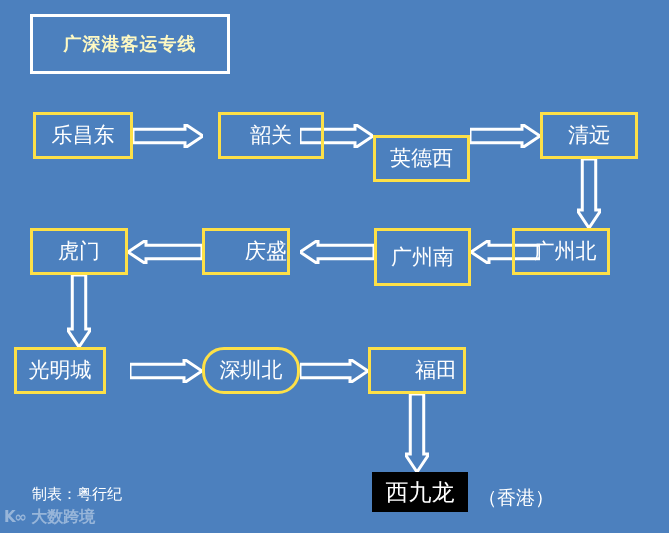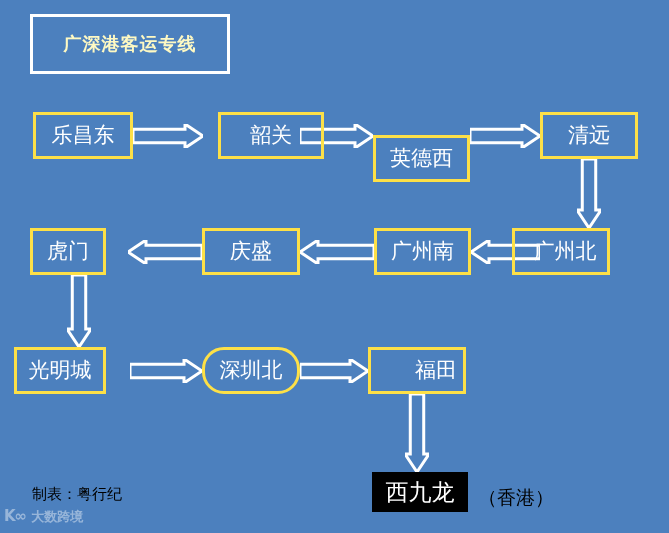--- a/index.html
+++ b/index.html
@@ -42,40 +42,40 @@
   }
   .station.terminal{
     border:none;
     background:#e2740d;
     font-size:23px;
   }
 
   
   .note{
     position:absolute;
-    color:#000000;
+    color:#ffffff;
     white-space:nowrap;
     line-height:1;
   }
   .note.hk{font-size:19px;}
   .note.credit{font-size:15px;}
 
   
   .watermark{
     position:absolute;
     left:4px;top:509px;
     display:flex;align-items:center;
     opacity:.42;
     color:#ffffff;
   }
   .watermark .mark{
     font-size:15px;font-weight:bold;letter-spacing:-1px;line-height:1;
   }
   .watermark .wtext{
-    font-size:13px;margin-left:5px;font-weight:bold;line-height:1;
+    font-size:16px;margin-left:5px;font-weight:bold;line-height:1;
   }
 
   
   .arrow{position:absolute;}
   .arrow svg{display:block;}
 </style>
 </head>
 <body style="background: rgb(76, 128, 190);">
 
 <div id="stage">
@@ -170,27 +170,27 @@
       </div>
       <div class="station" style="left: 203px; top: 112px; width: 106px; height: 47px; margin-left: 15px;">
         <span>韶关</span>
       </div>
       <div class="station" style="left: 373px; top: 112px; width: 97px; height: 47px; margin-top: 23px;">
         <span>英德西</span>
       </div>
       <div class="station" style="left: 540px; top: 112px; width: 98px; height: 47px; text-align: center;">
         <span>清远</span>
       </div>
-      <div class="station" style="left: 30px; top: 228px; width: 76px; height: 47px;">
+      <div class="station" style="left: 30px; top: 228px; width: 98px; height: 47px;">
         <span>虎门</span>
       </div>
-      <div class="station" style="left: 202px; top: 228px; width: 98px; height: 47px;">
+      <div class="station" style="left: 202px; top: 228px; width: 88px; height: 47px; justify-content: flex-end;">
         <span>庆盛</span>
       </div>
-      <div class="station" style="left: 374px; top: 228px; width: 97px; height: 47px;">
+      <div class="station" style="left: 374px; top: 228px; width: 97px; height: 58px;">
         <span>广州南</span>
       </div>
       <div class="station" style="left: 512px; top: 228px; width: 98px; height: 47px; padding-left: 8px;">
         <span>广州北</span>
       </div>
       <div class="station" style="left: 14px; top: 347px; width: 92px; height: 47px;">
         <span>光明城</span>
       </div>
       <div class="station" style="left: 202px; top: 347px; width: 98px; height: 47px; border-radius: 22px;">
         <span>深圳北</span>

